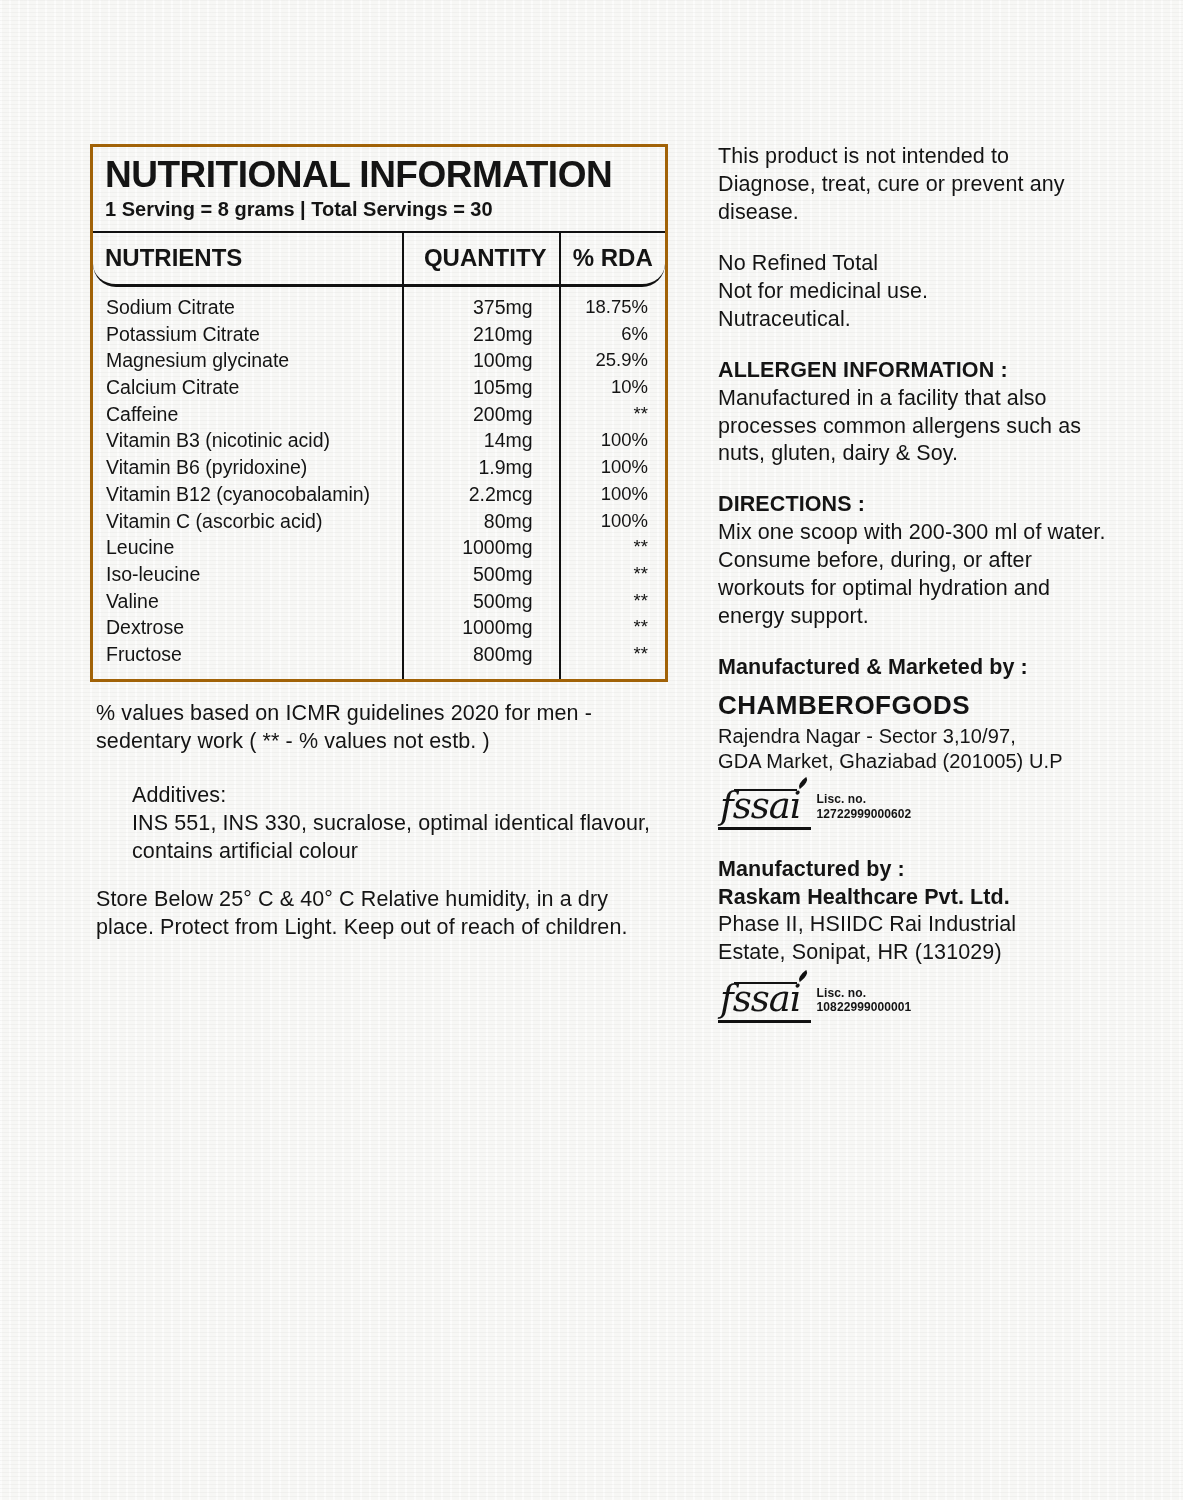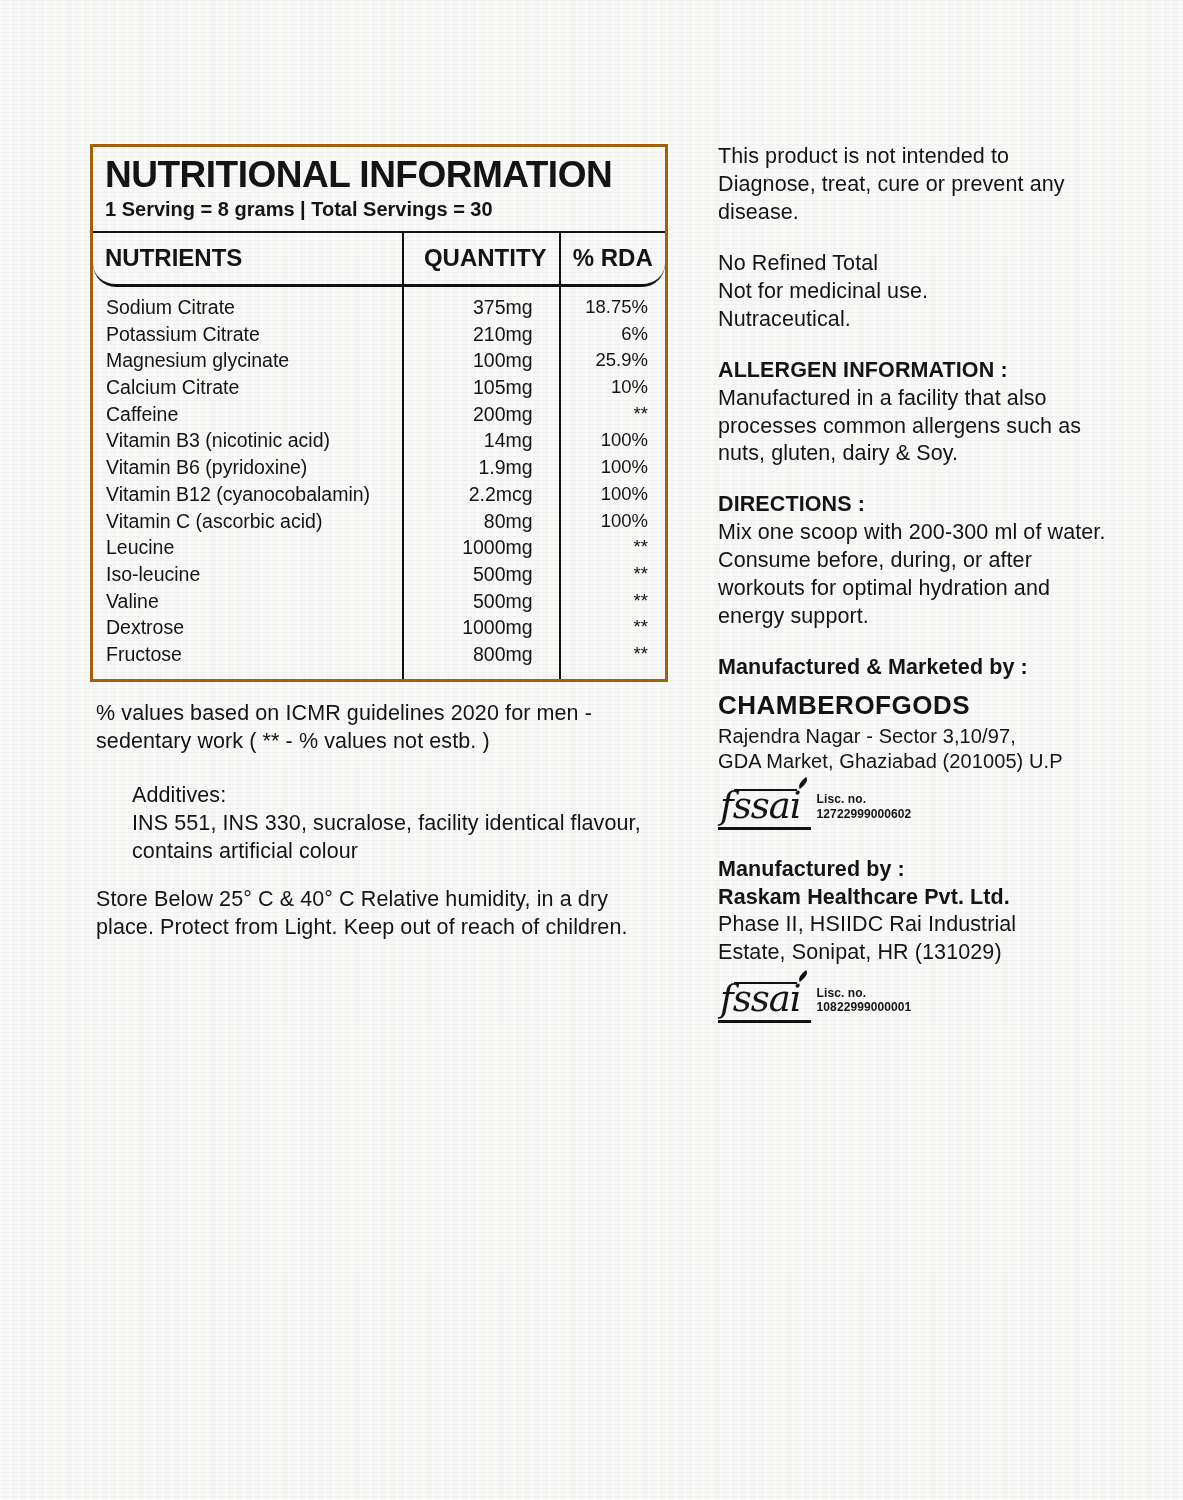--- a/index.html
+++ b/index.html
@@ -194,21 +194,21 @@
       <div class="c-qty">800mg</div>
       <div class="c-rda">**</div>
     </div>
   </div>
 </div>
 
 <div class="note note-icmr">% values based on ICMR guidelines 2020 for men -sedentary work ( ** - % values not estb. )</div>
 
 <div class="note note-additives">
   <div>Additives:</div>
-  <div>INS 551, INS 330, sucralose, facility identical flavour, contains artificial colour</div>
+  <div>INS 551, INS 330, sucralose, optimal identical flavour, contains artificial colour</div>
 </div>
 
 <div class="note note-storage">Store Below 25° C &amp; 40° C Relative humidity, in a dry place. Protect from Light. Keep out of reach of children.</div>
 
 <div class="right-col">
 
   <div class="rblock">This product is not intended to Diagnose, treat, cure or prevent any disease.</div>
 
   <div class="rblock claims">
     <div>No Refined Total</div>

